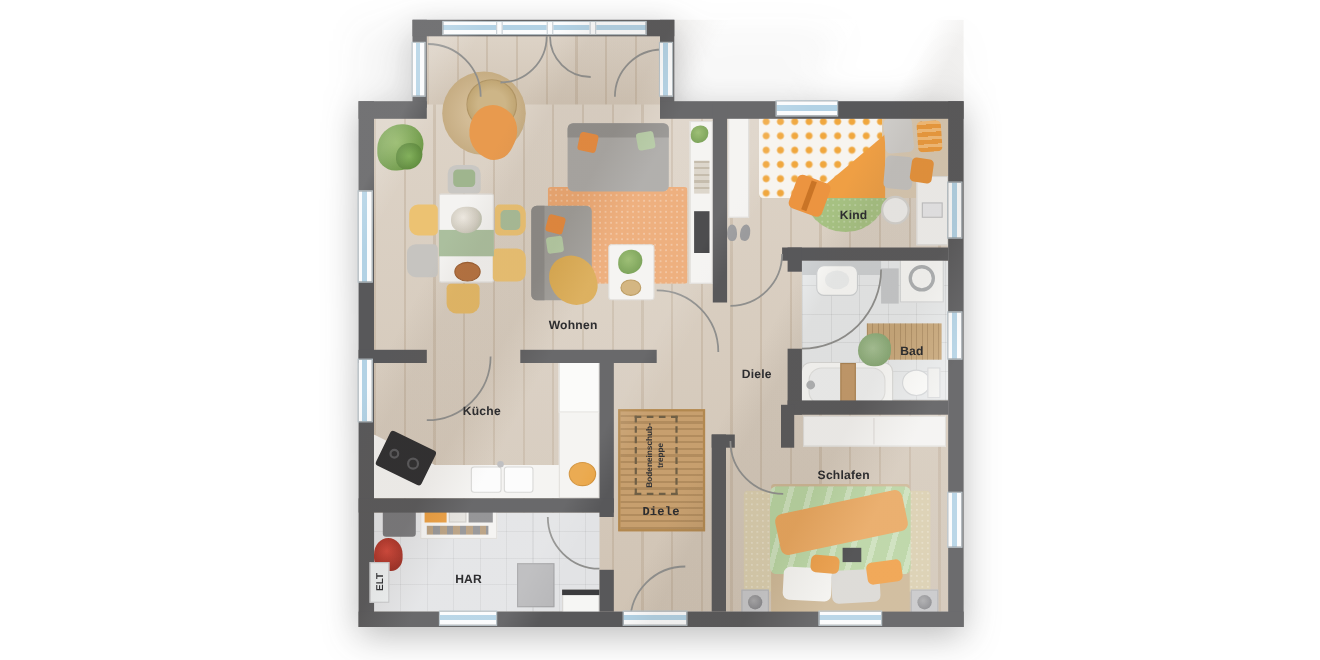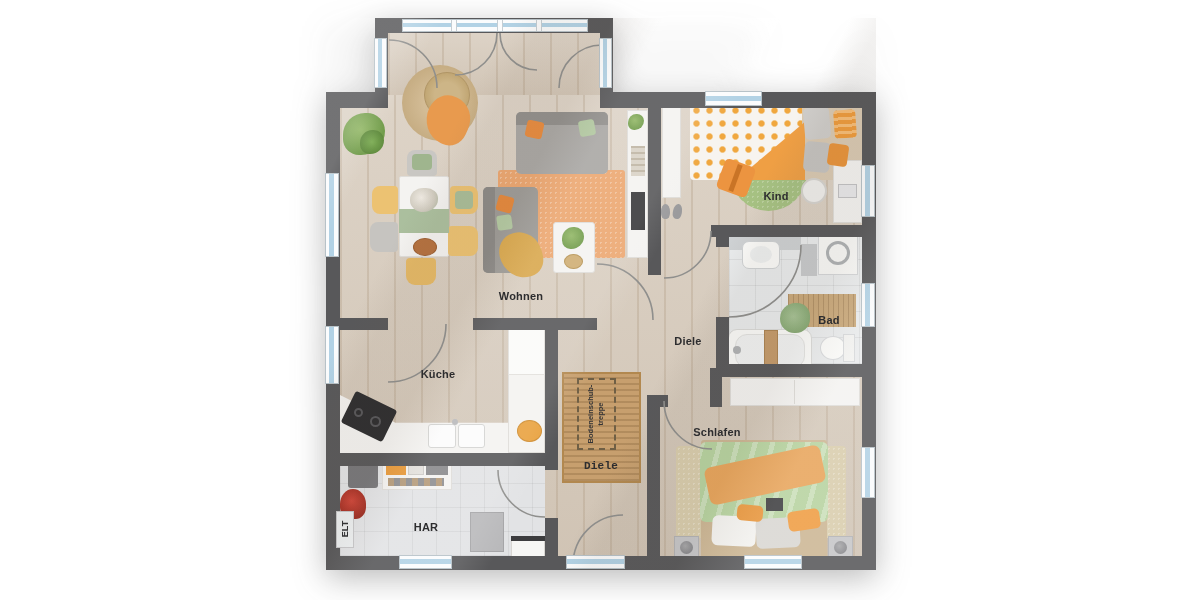--- a/index.html
+++ b/index.html
@@ -218,21 +218,21 @@
     </g>
   </svg>
 
   <div class="abs shade" style="left:326px;top:18px;width:550px;height:552px;"></div>
 
   <div class="abs lbl" style="left:521px;top:296px;">Wohnen</div>
   <div class="abs lbl" style="left:438px;top:374px;">Küche</div>
   <div class="abs lbl" style="left:776px;top:196px;">Kind</div>
   <div class="abs lbl" style="left:829px;top:309px;margin-top:11px;">Bad</div>
   <div class="abs lbl" style="left:688px;top:341px;">Diele</div>
-  <div class="abs lbl" style="left:717px;top:432px;">Schlafen</div>
+  <div class="abs lbl" style="left:767px;top:432px;">Schlafen</div>
   <div class="abs lbl" style="left:601px;top:466px;font-family:Liberation Mono, monospace;">Diele</div>
   <div class="abs lbl" style="left:426px;top:527px;">HAR</div>
   <div class="abs vlbl" style="left:345px;top:529px;font-size:9px;">ELT</div>
   <div class="abs vlbl" style="left:596px;top:414px;font-size:7.5px;font-weight:600;line-height:1.35;">
     <div>Bodeneinschub-</div>
     <div>treppe</div>
   </div>
 
  </div>
 </div>

